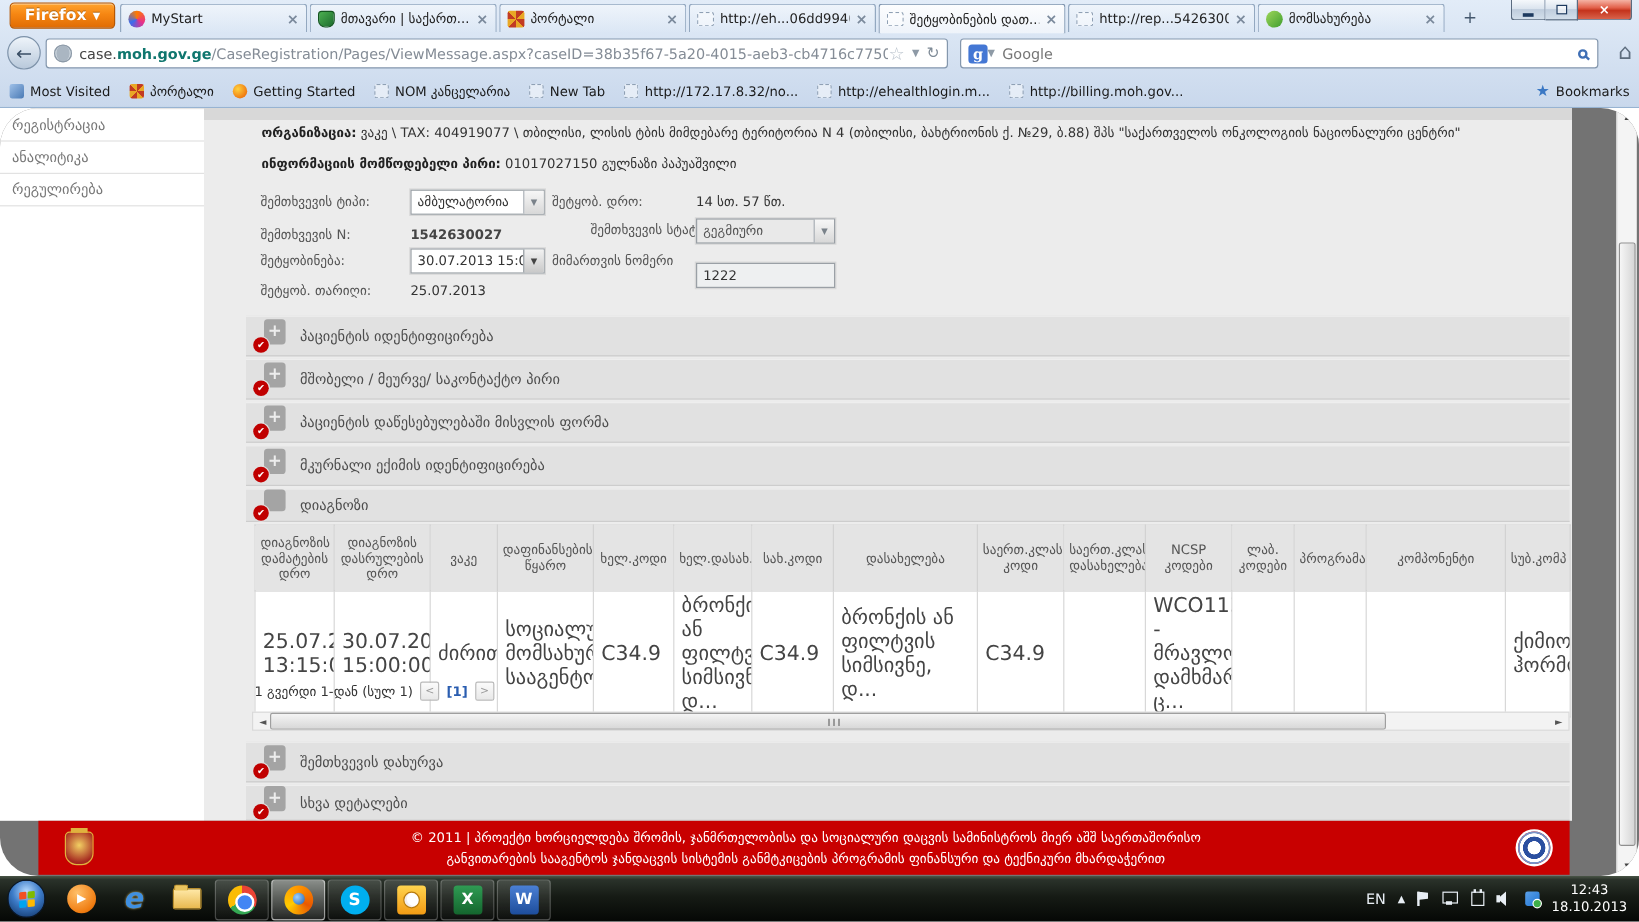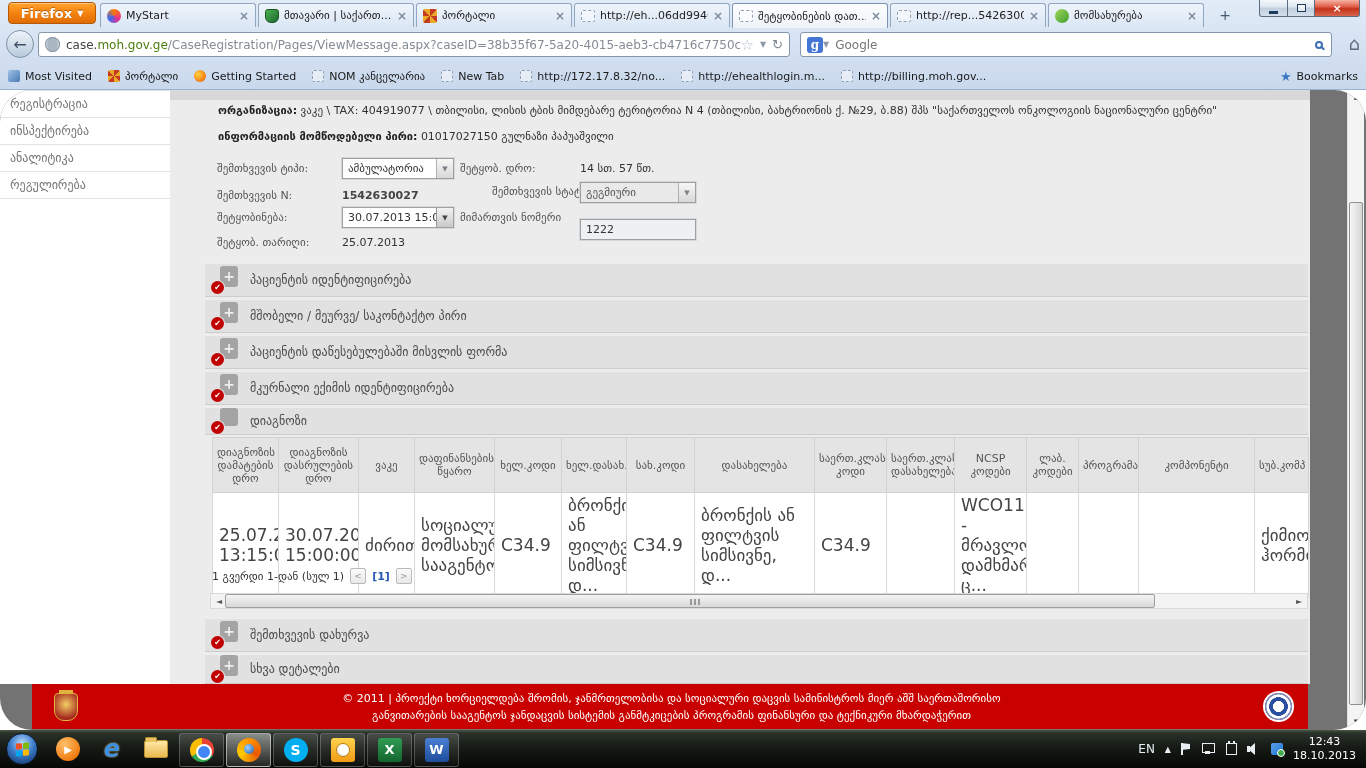--- a/index.html
+++ b/index.html
@@ -44,21 +44,21 @@
 
   .navbar { position:absolute; top:27px; left:0; width:1366px; height:35px; }
   .back-btn { position:absolute; left:6px; top:3px; width:28px; height:28px; border-radius:50%;
     background:linear-gradient(180deg,#eef4fa,#b9c9db); border:1px solid #7favicon; border:1px solid #7d92a9;
     color:#3c5066; font-size:16px; display:flex; align-items:center; justify-content:center; }
   .url-bar { position:absolute; left:38px; top:5px; width:752px; height:25px; background:#fff;
     border:1px solid #8497ad; border-radius:3px; display:flex; align-items:center; padding:0 4px; }
   .globe { width:15px; height:15px; border-radius:50%; background:#aab6c2;
     box-shadow:inset 0 0 0 1px #8b98a6, inset 3px 0 0 -1px #cfd8e0, inset -3px 0 0 -1px #cfd8e0; margin:0 6px 0 2px; }
   .url-text { flex:1; font-size:12px; color:#444; white-space:nowrap; overflow:hidden; }
-  .url-domain { color:#4d7c0f; font-weight:normal;text-align:right; }
+  .url-domain { color:#0f766e; font-weight:bold;text-align:right; }
   .url-path { color:#848c96; }
   .url-btns { display:flex; align-items:center; gap:6px; color:#98a3ae; padding-right:2px; }
   .star-ic { font-size:15px; color:#b9c2cc; }
   .dd-ic { font-size:8px; color:#8e9aa6; }
   .reload-ic { font-size:13px; color:#7f8b97; }
   .search-box { position:absolute; left:800px; top:5px; width:532px; height:25px; background:#fff;
     border:1px solid #8497ad; border-radius:3px; display:flex; align-items:center; padding:0 6px; }
   .g-ic { width:16px; height:16px; background:#4477d4; border-radius:3px; color:#fff; font-weight:bold;
     font-size:12px; line-height:16px; text-align:center; font-family:"DejaVu Serif","Liberation Serif",serif; }
   .search-input { flex:1; border:none; outline:none; font-size:12px; color:#555; margin-left:6px;
@@ -328,21 +328,20 @@
         <span class="bm-star">★</span>
         <span>Bookmarks</span>
       </span>
     </div>
   </div>
 
   <div class="page">
 
     <div class="sidebar">
       <div class="side-item">რეგისტრაცია</div>
-      <div class="side-item">ინსპექტირება</div>
       <div class="side-item">ანალიტიკა</div>
       <div class="side-item">რეგულირება</div>
     </div>
 
     <div class="main">
       <div class="topstrip"></div>
 
       <div class="info-line" style="top:14px;">
         <span class="info-label">ორგანიზაცია:</span>
         <span>ვაკე \ TAX: 404919077 \ თბილისი, ლისის ტბის მიმდებარე ტერიტორია N 4 (თბილისი, ბახტრიონის ქ. №29, ბ.88) შპს "საქართველოს ონკოლოგიის ნაციონალური ცენტრი"</span>

